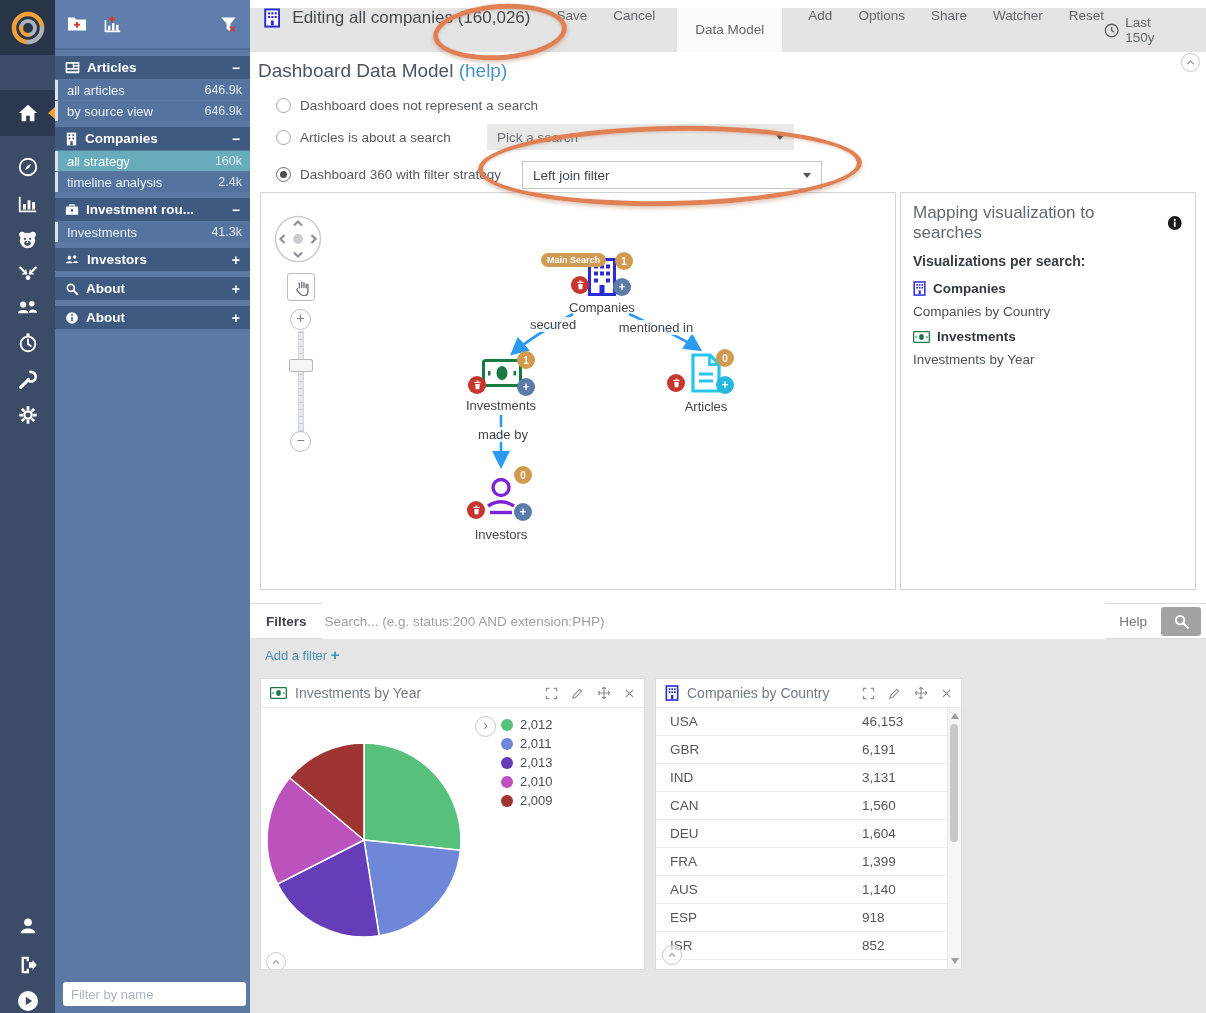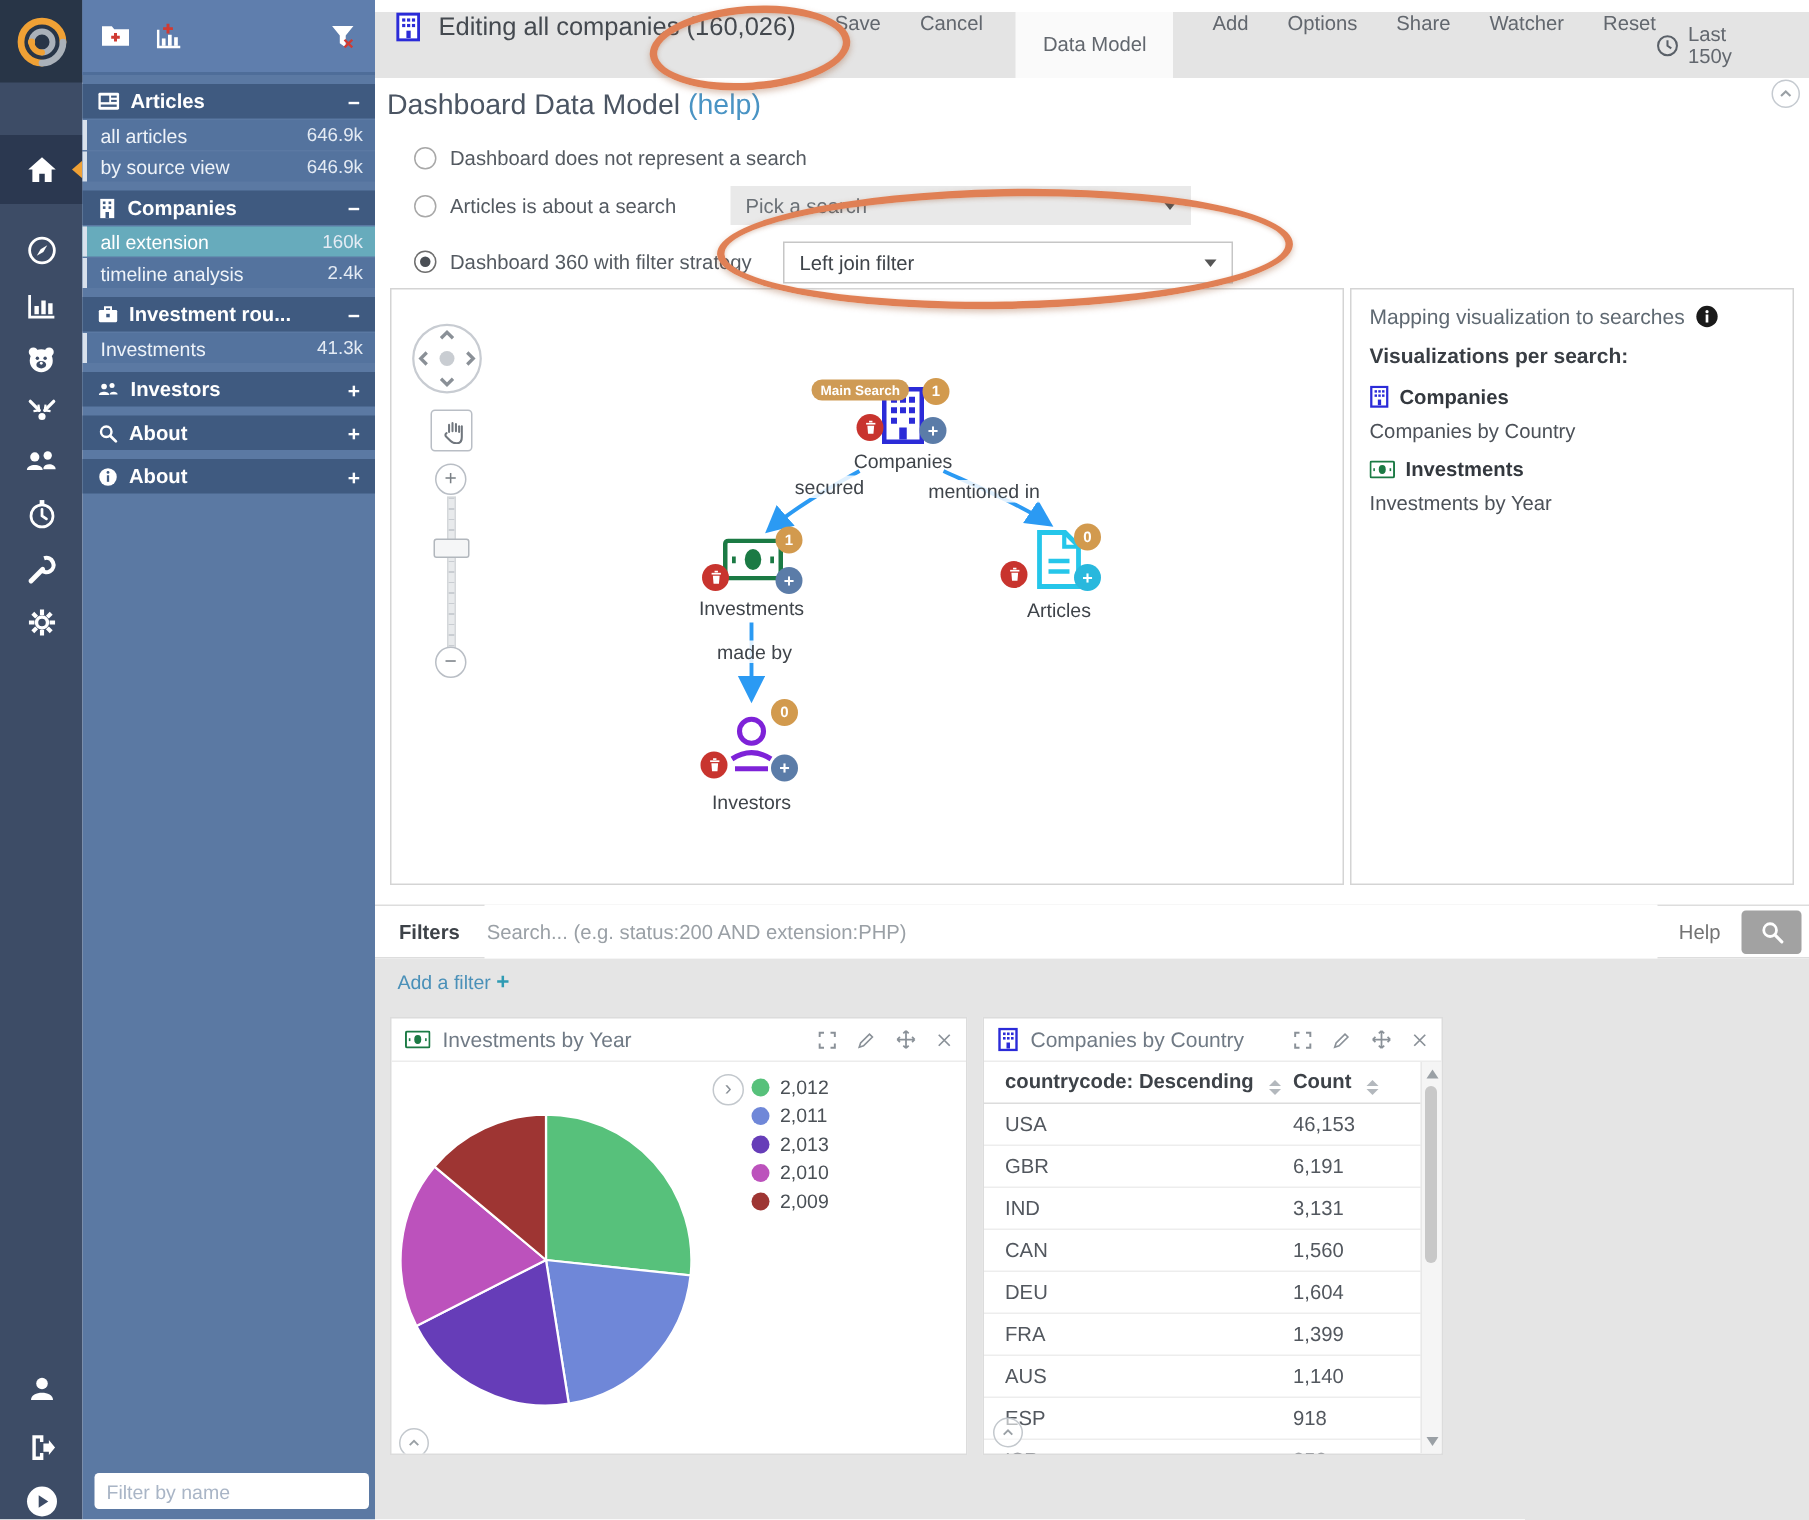--- a/index.html
+++ b/index.html
@@ -59,21 +59,21 @@
   .select.gray{background:#e9e9e9;color:#6a7076}
   .select.white{background:#fff;border:1px solid #c6c6c6;color:#3f444a}
   
   .annot{position:absolute;border:5px solid #e08055;border-radius:50%;pointer-events:none;
          box-shadow:0 2px 4px rgba(150,80,40,.35), inset 0 1px 3px rgba(150,80,40,.3);z-index:50}
   
   .graph-panel{position:absolute;left:10px;top:192px;width:636px;height:398px;background:#fff;
                border:1px solid #d4d4d4;box-sizing:border-box}
   .mapping-panel{position:absolute;left:650px;top:192px;width:296px;height:398px;background:#fff;
                  border:1px solid #d4d4d4;box-sizing:border-box;padding:10px 12px;font-size:13.5px;color:#4c5158}
-  .map-title{font-size:14px;color:#5f6972;display:flex;align-items:center;gap:7px;margin-bottom:10px}
+  .map-title{font-size:17px;color:#5f6972;display:flex;align-items:center;gap:7px;margin-bottom:10px}
   .map-sub{font-weight:bold;font-size:14px;color:#393e44;margin-bottom:12px}
   .map-search{font-weight:bold;color:#33383e;display:flex;align-items:center;gap:7px;margin-top:10px}
   .map-viz{margin-top:8px;color:#4c5158}
   .pan-ctl{position:absolute;left:13px;top:22px;cursor:pointer}
   .hand-btn{position:absolute;left:26px;top:80px;width:26px;height:26px;background:#fff;
             border:1px solid #b9bec5;border-radius:3px;display:flex;align-items:center;
             justify-content:center;cursor:pointer}
   .zoomcircle{position:absolute;width:19px;height:19px;border:1px solid #b9bec5;border-radius:50%;
               background:#fff;color:#7a8086;font-size:14px;line-height:17px;text-align:center;cursor:pointer}
   .ztrack{position:absolute;left:37px;top:138px;width:4px;height:100px;background:#e8eaec;
@@ -288,21 +288,21 @@
             <rect x="11.5" y="4" width="3" height="3"></rect>
         <rect x="5" y="9.5" width="3" height="3"></rect>
             <rect x="11.5" y="9.5" width="3" height="3"></rect>
         <rect x="8" y="16" width="4" height="7"></rect>
           </g>
         </svg>
       <span>Companies</span>
       <span class="sec-toggle">−</span>
     </div>
     <div class="nav-item selected">
-      <span>all extension</span>
+      <span>all strategy</span>
       <span class="nav-count">160k</span>
     </div>
     <div class="nav-item">
       <span>timeline analysis</span>
       <span class="nav-count">2.4k</span>
     </div>
   </div>
 
   <div class="section">
     <div class="sec-header">
@@ -699,36 +699,20 @@
           </svg>
         <svg class="ic" width="14" height="14" viewBox="0 0 18 18">
           <path d="M9 1.5 V16.5 M1.5 9 H16.5 M9 1.5 l-2.3 2.3 M9 1.5 l2.3 2.3 M9 16.5 l-2.3 -2.3 M9 16.5 l2.3 -2.3 M1.5 9 l2.3 -2.3 M1.5 9 l2.3 2.3 M16.5 9 l-2.3 -2.3 M16.5 9 l-2.3 2.3" stroke="#8a9198" stroke-width="1.5" fill="none"></path>
           </svg>
         <svg class="ic" width="11" height="11" viewBox="0 0 18 18">
           <path d="M3 3 L15 15 M15 3 L3 15" stroke="#8a9198" stroke-width="1.9"></path>
           </svg>
       </span>
     </div>
     <div class="ctable">
-      <div class="trow head">
-        <span class="c1">
-          <span>countrycode: Descending</span>
-          <span class="sortglyph">
-              <i class="up"></i>
-              <i class="dn"></i>
-            </span>
-        </span>
-        <span class="c2">
-          <span>Count</span>
-          <span class="sortglyph">
-              <i class="up"></i>
-              <i class="dn"></i>
-            </span>
-        </span>
-      </div>
       <div class="trow">
           <span class="c1">USA</span>
           <span class="c2">46,153</span>
         </div>
       <div class="trow">
           <span class="c1">GBR</span>
           <span class="c2">6,191</span>
         </div>
       <div class="trow">
           <span class="c1">IND</span>

